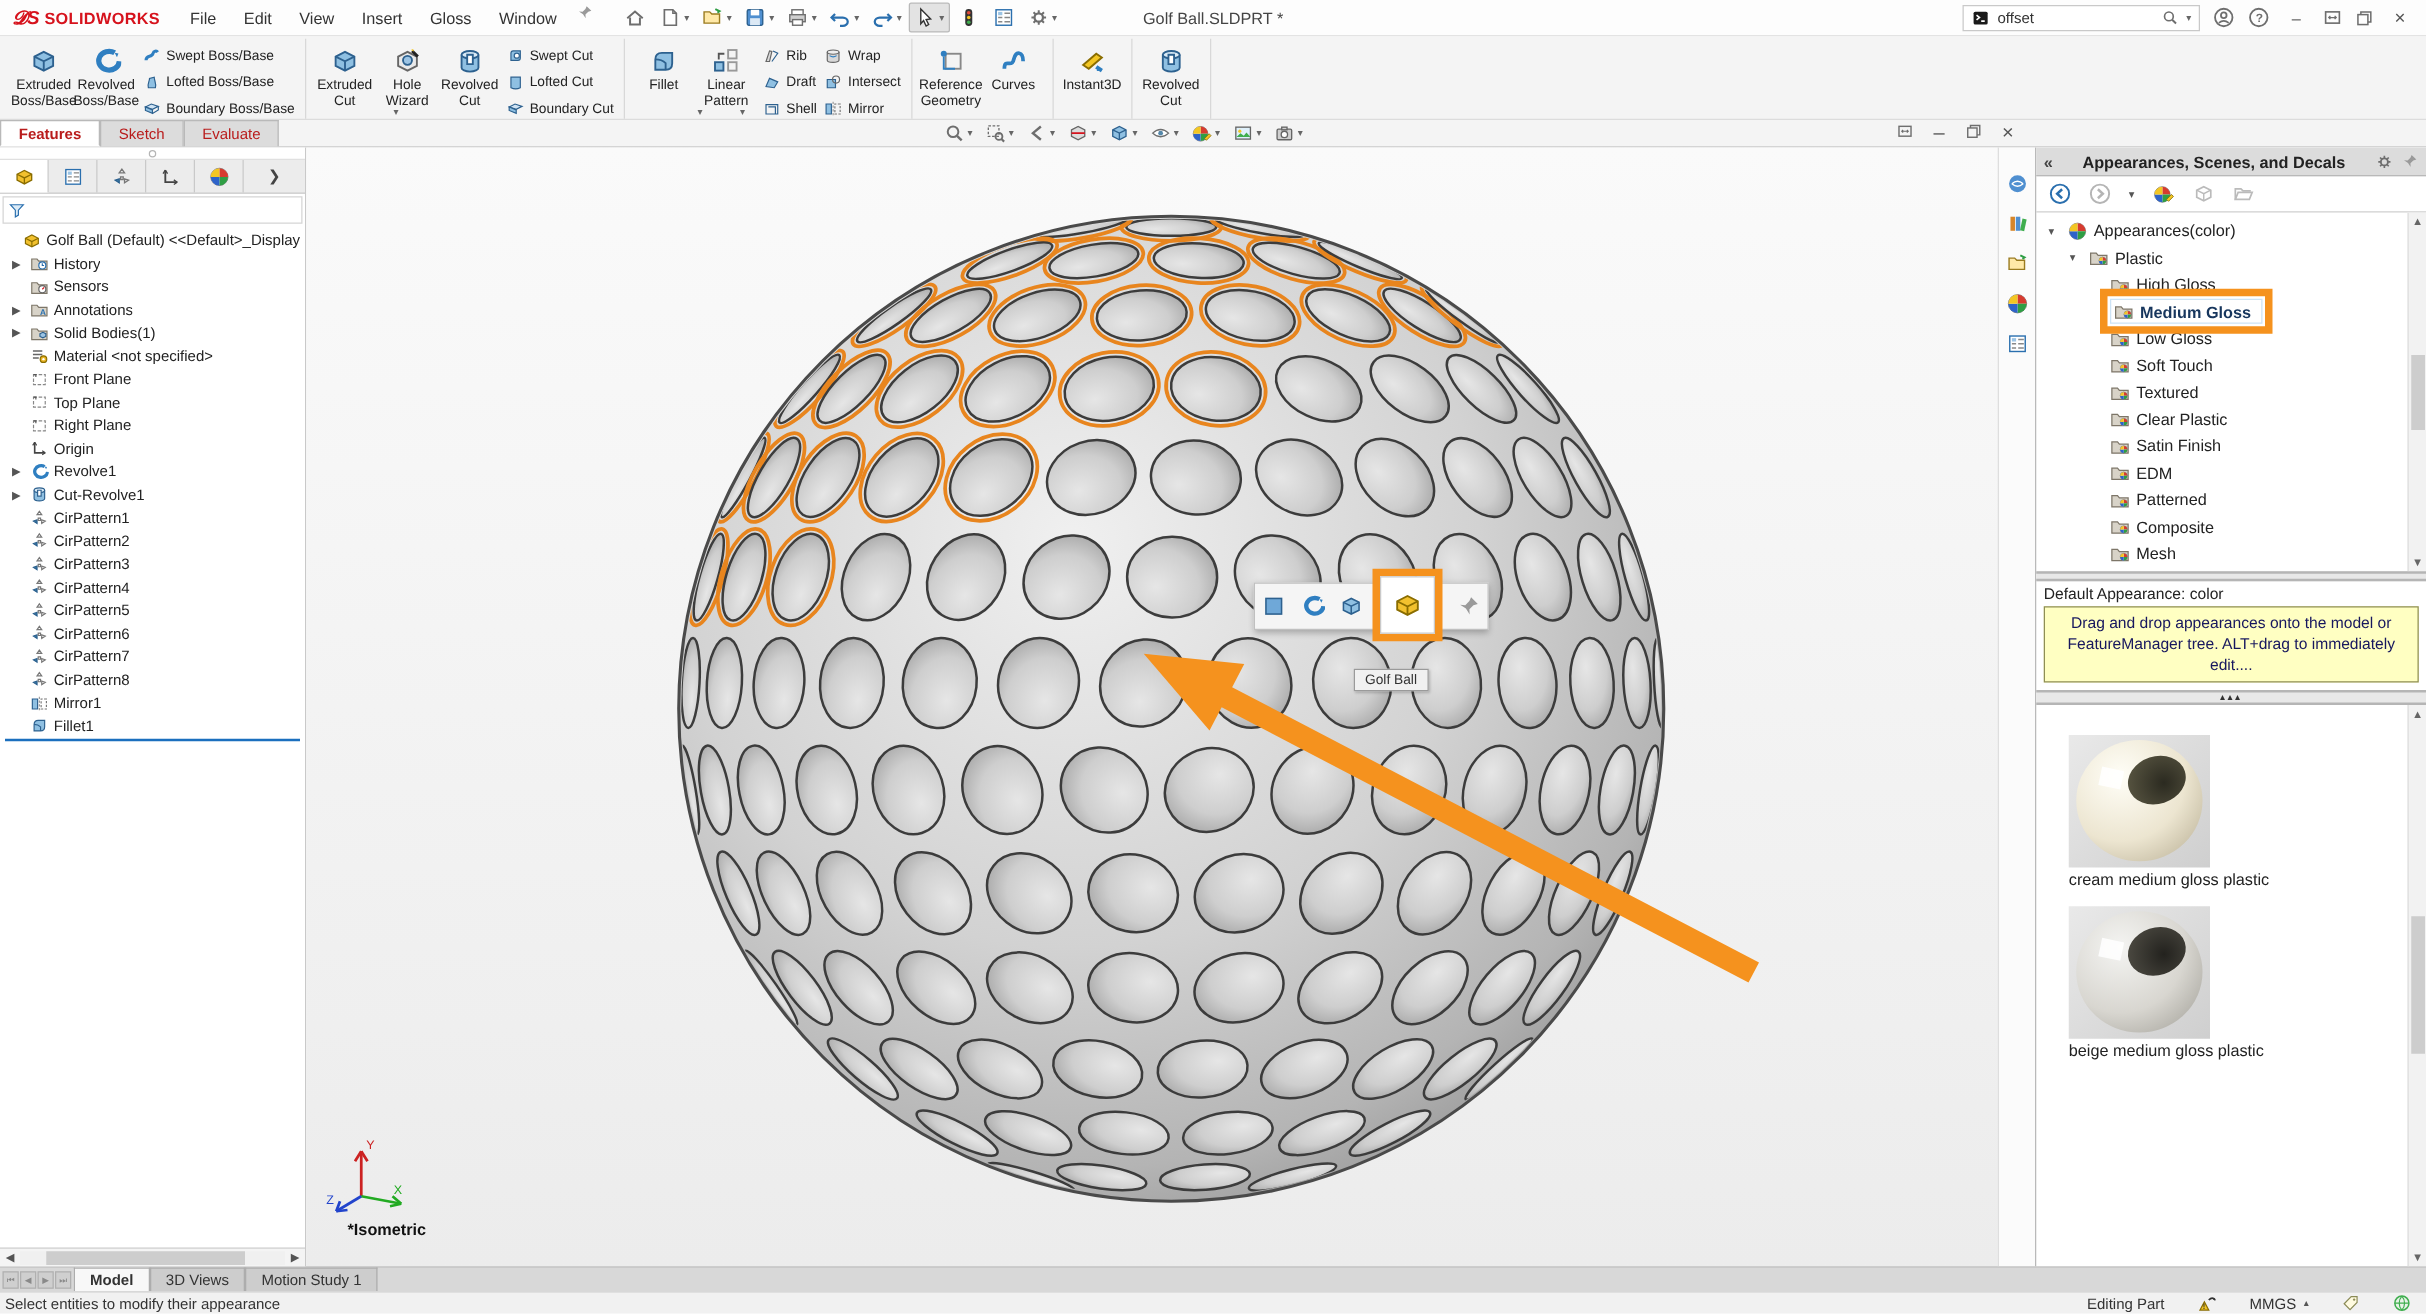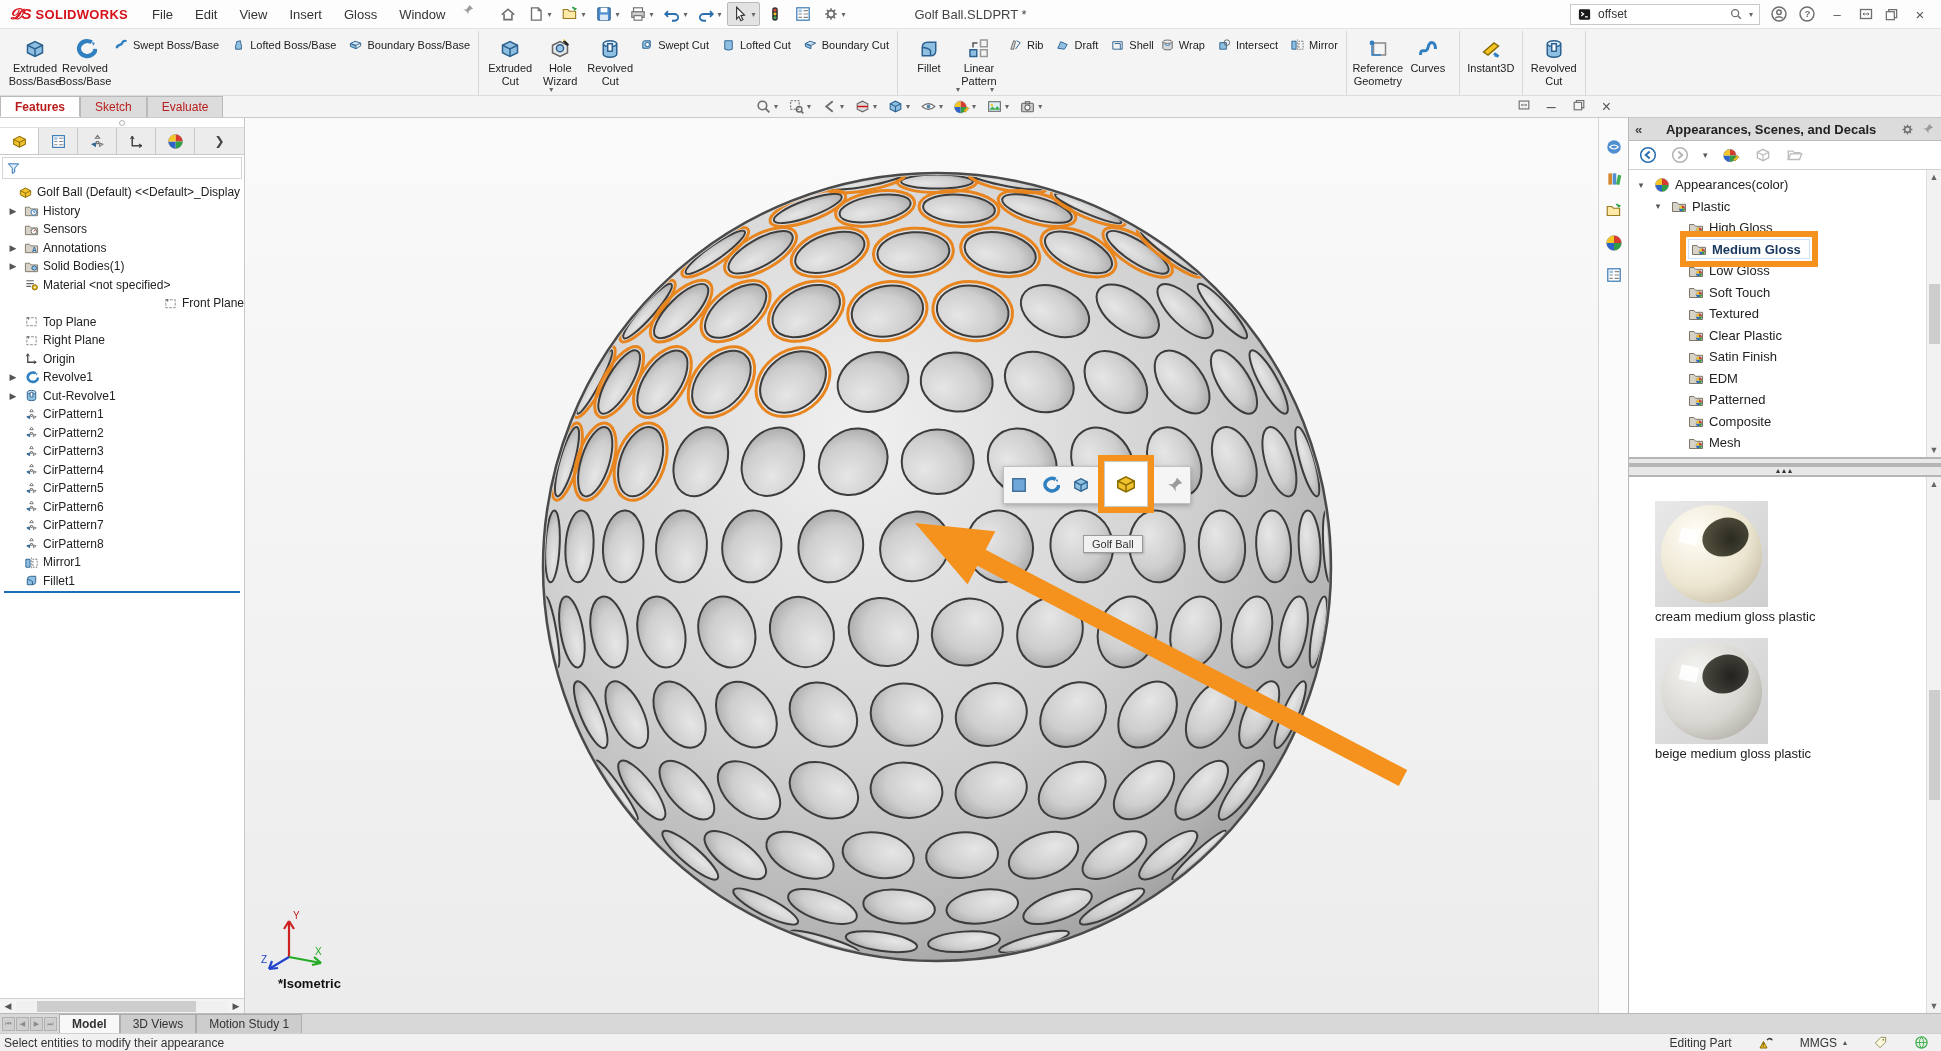--- a/index.html
+++ b/index.html
@@ -21,21 +21,21 @@
   .tb-right{margin-left:auto;display:flex;align-items:center;gap:10px;padding-right:10px;}
   .searchbox{display:flex;align-items:center;gap:6px;border:1px solid #c9c9c9;background:#fff;height:21px;padding:0 6px;width:190px;font-size:12px;color:#333;}
   .searchbox .grow{flex:1;}
   .winbtn{width:22px;text-align:center;color:#555;}
 
   
   .ribbon{height:67px;background:#f4f4f4;border-bottom:1px solid #dcdcdc;display:flex;align-items:stretch;padding:2px 4px 0 4px;flex:0 0 67px;}
   .rgroup{display:flex;align-items:flex-start;padding:2px 6px 0 6px;border-right:1px solid #d8d8d8;position:relative;}
   .bigbtn{display:flex;flex-direction:column;align-items:center;justify-content:flex-start;width:50px;padding-top:3px;text-align:center;font-size:11px;color:#222;line-height:1.15;}
   .bigbtn .bicon{height:26px;display:flex;align-items:center;}
-  .stackcol{display:flex;flex-direction:row;justify-content:flex-start;gap:12px;padding:2px 2px 0 4px;}
+  .stackcol{display:flex;flex-direction:column;justify-content:flex-start;gap:2px;padding:2px 2px 0 4px;}
   .stackitem{display:flex;align-items:center;gap:4px;font-size:11px;color:#222;white-space:nowrap;height:19px;}
   .rarrow{position:absolute;bottom:1px;font-size:8px;color:#666;}
 
   
   .tabrow{height:22px;background:#f4f4f4;border-bottom:1px solid #c9c9c9;display:flex;align-items:flex-end;flex:0 0 22px;position:relative;}
   .ftabs{display:flex;height:22px;align-items:flex-end;}
   .ftab{padding:3px 14px;font-size:12px;color:#b91c1c;background:#dcdcdc;border:1px solid #b9b9b9;border-bottom:none;height:21px;}
   .ftab.active{background:#fff;font-weight:bold;border-bottom:1px solid #fff;}
   .hud{position:absolute;left:755px;top:2px;display:flex;gap:10px;align-items:center;}
   .hudbtn{display:flex;align-items:center;gap:2px;color:#555;}
@@ -694,21 +694,21 @@
             <span class="exp"></span>
             <span class="icn">
               <svg width="15" height="15" viewBox="0 0 16 16">
                 <path d="M2.5 4h8M2.5 7h8M2.5 10h5" stroke="#666" stroke-width="1.2"></path>
                 <circle cx="11.5" cy="11" r="2.8" fill="#e9b320" stroke="#8a6d00"></circle>
                 <circle cx="11.5" cy="11" r="1" fill="#fff"></circle>
               </svg>
             </span>
             <span class="lab">Material &lt;not specified&gt;</span>
           </div>
-          <div class="titem" style="padding-left: 6px; justify-content: flex-end;">
+          <div class="titem" style="padding-left: 6px;">
             <span class="exp"></span>
             <span class="icn">
               <svg width="15" height="15" viewBox="0 0 16 16">
                 <rect x="3" y="4" width="10" height="8.5" fill="none" stroke="#888" stroke-dasharray="3 1.4"></rect>
                 <path d="M3 4h2v2" fill="none" stroke="#555"></path>
               </svg>
             </span>
             <span class="lab">Front Plane</span>
           </div>
           <div class="titem" style="padding-left: 6px;">
@@ -1415,20 +1415,24 @@
             </span>
             <span class="lab">Wax</span>
           </div>
           <div class="vscroll">
             <span>▲</span>
             <span class="vthumb"></span>
             <span>▼</span>
           </div>
       </div>
       <div class="splitbar"></div>
+      <div class="tp-note-wrap">
+        <div class="tp-deflabel">Default Appearance: color</div>
+        <div class="tp-note">Drag and drop appearances onto the model or FeatureManager tree.  ALT+drag to immediately edit....</div>
+      </div>
       <div class="splitbar2">▴▴▴</div>
       <div class="swatches" id="swatches">
           <div class="swatch"><div class="thumb t-cream">
               <span class="ballimg"></span>
               <span class="hole"></span>
               <span class="gl"></span>
             </div>
   <span class="sw-label">cream medium gloss plastic</span></div>
           <div class="swatch"><div class="thumb t-beige">
               <span class="ballimg"></span>

